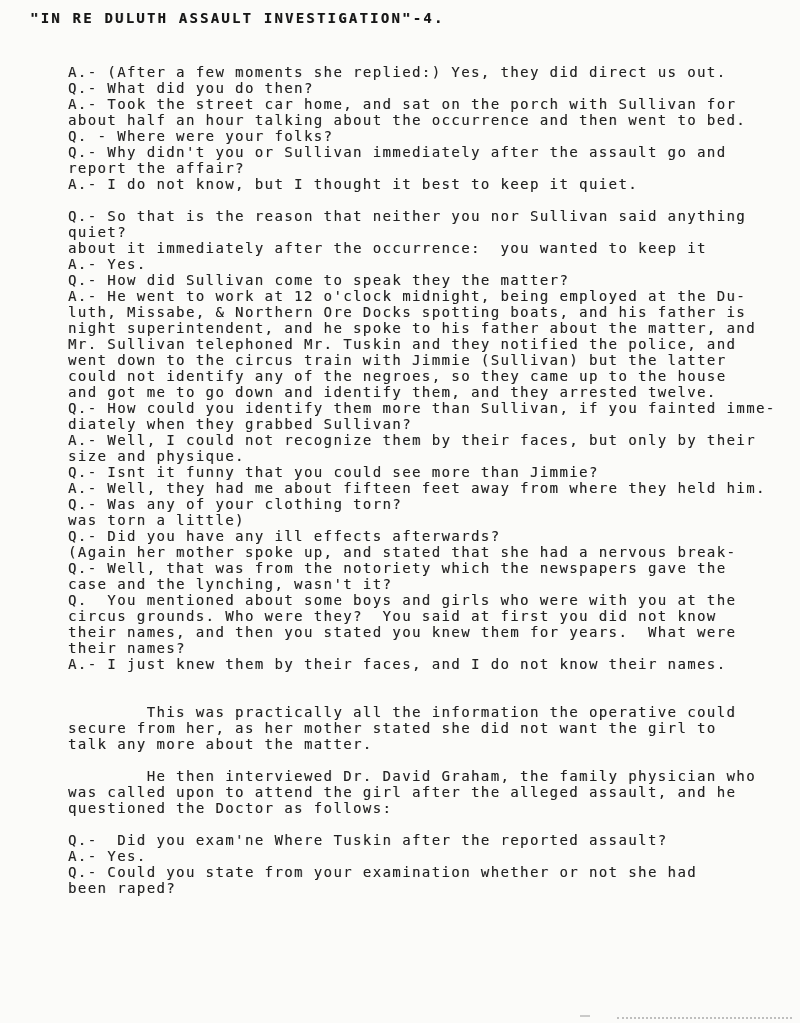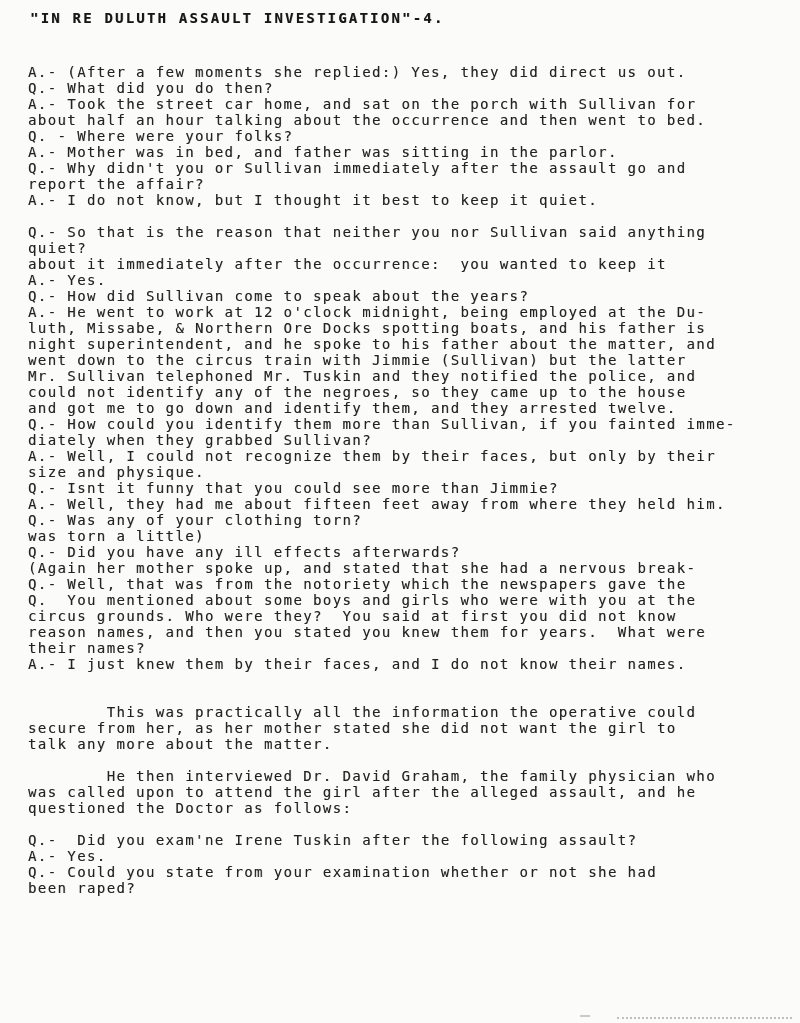--- a/index.html
+++ b/index.html
@@ -23,20 +23,21 @@
     padding: 10px 0 0 30px;
     font-size: 14px;
     font-weight: bold;
     letter-spacing: 2.2px;
     white-space: pre;
     color: #161616;
     text-shadow: 0.4px 0.4px 0 rgba(20,20,20,0.45);
   }
   .doc-body {
     padding: 38px 0 0 28px;
+    margin-left: 40px;
   }
   .line {
     white-space: pre;
     font-size: 14px;
     line-height: 16px;
     height: 16px;
     letter-spacing: 1.4px;
     color: #222222;
     text-shadow: 0.4px 0.3px 0 rgba(30,30,30,0.35);
   }
@@ -68,64 +69,64 @@
 
 <div class="page" style="background: rgb(251, 251, 249); color: rgb(34, 34, 34);">
   <h1 class="doc-title">"IN RE DULUTH ASSAULT INVESTIGATION"-4.</h1>
 
   <main class="doc-body">
       <div class="line">A.- (After a few moments she replied:) Yes, they did direct us out.</div>
       <div class="line">Q.- What did you do then?</div>
       <div class="line">A.- Took the street car home, and sat on the porch with Sullivan for</div>
       <div class="line">about half an hour talking about the occurrence and then went to bed.</div>
       <div class="line">Q. - Where were your folks?</div>
-      <div class="line">A.- Mother was in bed, and father was sitting in the parlor.</div>
       <div class="line">Q.- Why didn't you or Sullivan immediately after the assault go and</div>
       <div class="line">report the affair?</div>
       <div class="line">A.- I do not know, but I thought it best to keep it quiet.</div>
       <div class="line blank"></div>
       <div class="line">Q.- So that is the reason that neither you nor Sullivan said anything</div>
       <div class="line">quiet?</div>
       <div class="line">about it immediately after the occurrence:  you wanted to keep it</div>
       <div class="line">A.- Yes.</div>
-      <div class="line">Q.- How did Sullivan come to speak about the years?</div>
+      <div class="line">Q.- How did Sullivan come to speak they the matter?</div>
       <div class="line">A.- He went to work at 12 o'clock midnight, being employed at the Du-</div>
       <div class="line">luth, Missabe, &amp; Northern Ore Docks spotting boats, and his father is</div>
       <div class="line">night superintendent, and he spoke to his father about the matter, and</div>
+      <div class="line">Mr. Sullivan telephoned Mr. Tuskin and they notified the police, and</div>
       <div class="line">went down to the circus train with Jimmie (Sullivan) but the latter</div>
-      <div class="line">Mr. Sullivan telephoned Mr. Tuskin and they notified the police, and</div>
       <div class="line">could not identify any of the negroes, so they came up to the house</div>
       <div class="line">and got me to go down and identify them, and they arrested twelve.</div>
       <div class="line">Q.- How could you identify them more than Sullivan, if you fainted imme-</div>
       <div class="line">diately when they grabbed Sullivan?</div>
       <div class="line">A.- Well, I could not recognize them by their faces, but only by their</div>
       <div class="line">size and physique.</div>
       <div class="line">Q.- Isnt it funny that you could see more than Jimmie?</div>
       <div class="line">A.- Well, they had me about fifteen feet away from where they held him.</div>
       <div class="line">Q.- Was any of your clothing torn?</div>
       <div class="line">was torn a little)</div>
       <div class="line">Q.- Did you have any ill effects afterwards?</div>
       <div class="line">(Again her mother spoke up, and stated that she had a nervous break-</div>
       <div class="line">Q.- Well, that was from the notoriety which the newspapers gave the</div>
+      <div class="line">case and the lynching, wasn't it?</div>
       <div class="line">Q.  You mentioned about some boys and girls who were with you at the</div>
       <div class="line">circus grounds. Who were they?  You said at first you did not know</div>
-      <div class="line">reason names, and then you stated you knew them for years.  What were</div>
+      <div class="line">their names, and then you stated you knew them for years.  What were</div>
       <div class="line">their names?</div>
       <div class="line">A.- I just knew them by their faces, and I do not know their names.</div>
       <div class="line blank"></div>
       <div class="line blank"></div>
       <div class="line">        This was practically all the information the operative could</div>
       <div class="line">secure from her, as her mother stated she did not want the girl to</div>
       <div class="line">talk any more about the matter.</div>
       <div class="line blank"></div>
       <div class="line">        He then interviewed Dr. David Graham, the family physician who</div>
       <div class="line">was called upon to attend the girl after the alleged assault, and he</div>
       <div class="line">questioned the Doctor as follows:</div>
       <div class="line blank"></div>
-      <div class="line">Q.-  Did you exam'ne Irene Tuskin after the following assault?</div>
+      <div class="line">Q.-  Did you exam'ne Where Tuskin after the reported assault?</div>
       <div class="line">A.- Yes.</div>
       <div class="line">Q.- Could you state from your examination whether or not she had</div>
       <div class="line">been raped?</div>
     </main>
 
   <div class="artifact-dash"></div>
   <div class="artifact-dots"></div>
 </div>
 
 </body></html>

